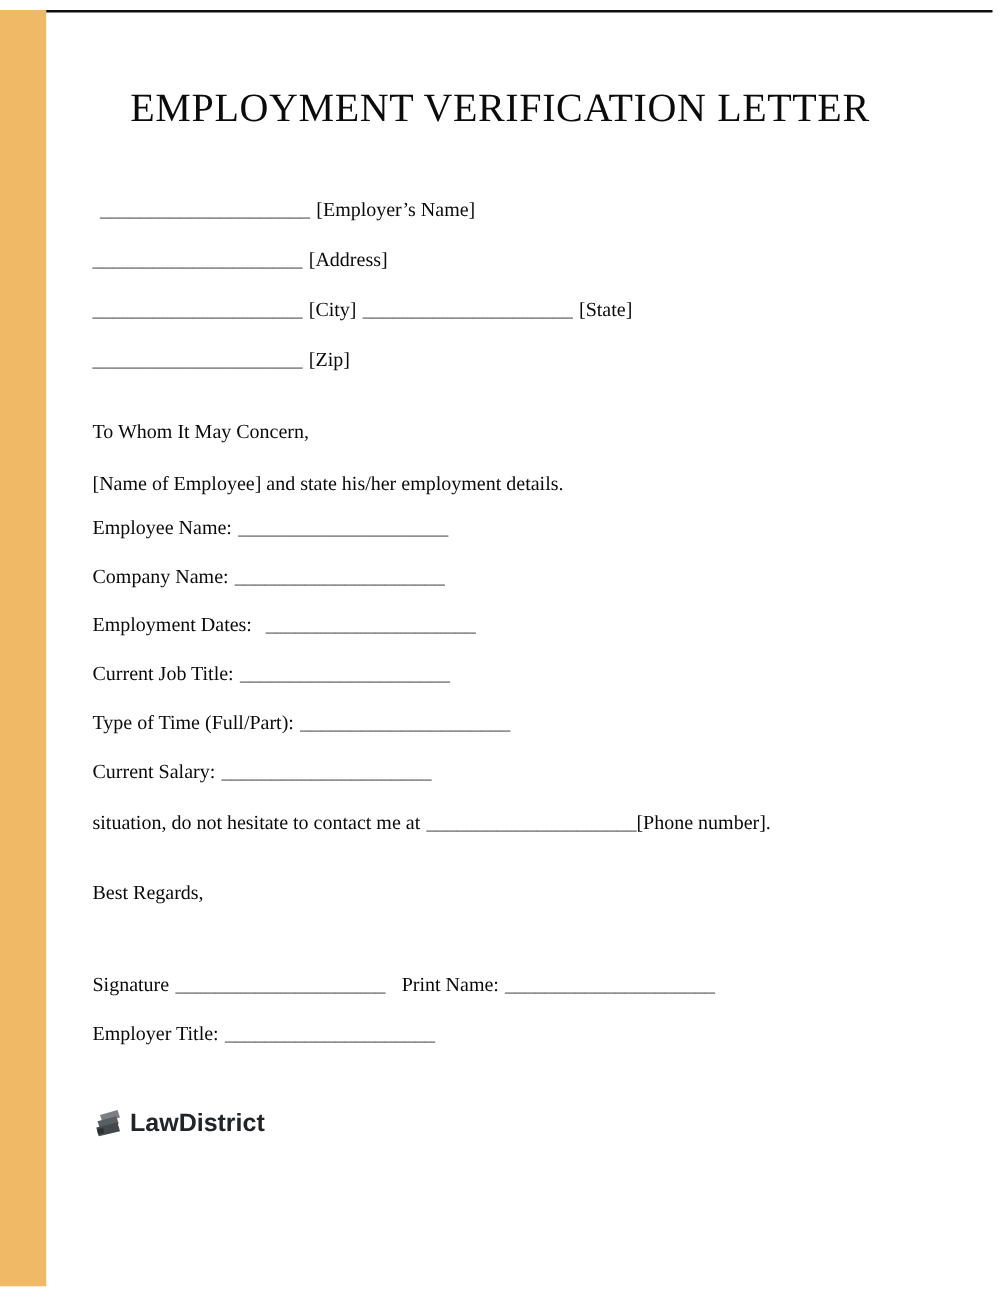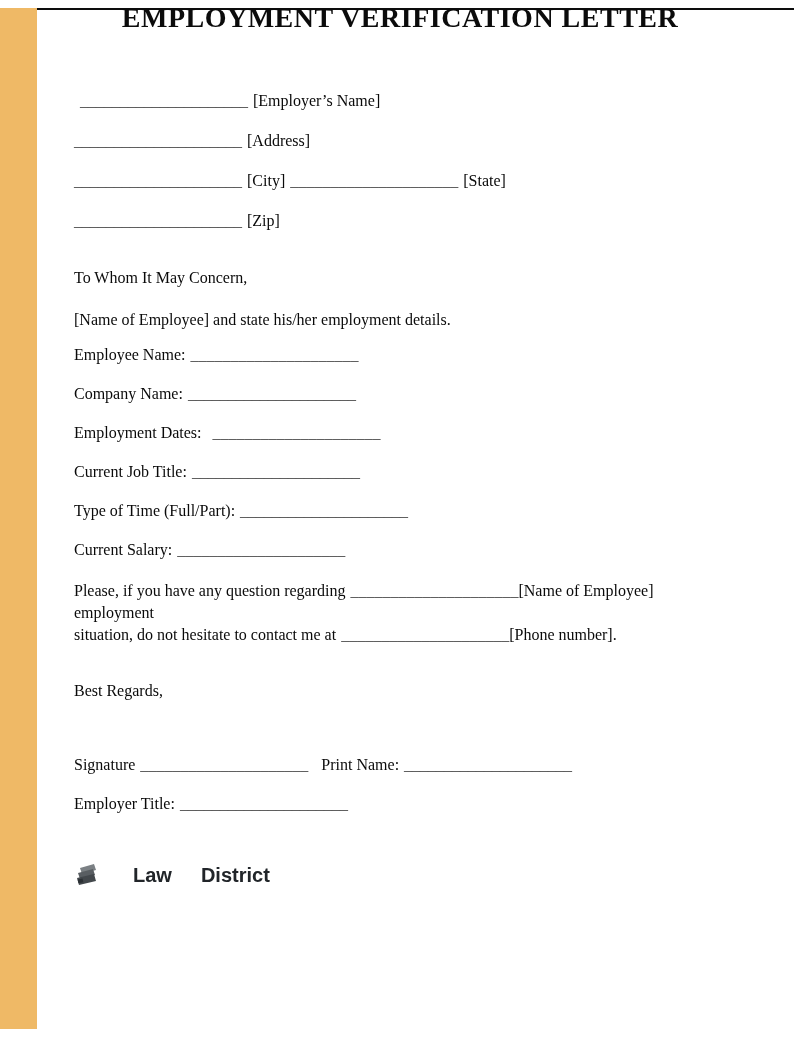--- a/index.html
+++ b/index.html
@@ -23,23 +23,24 @@
     left: 37px; top: 8px;
     width: 757px; height: 2px;
     background: #0d0d0d;
   }
   .content {
     position: absolute;
     left: 74px; top: 0;
     width: 652px;
   }
   .title {
+    margin-top: 68px;
     text-align: center;
-    font-size: 28px;
-    font-weight: 700;
+    font-size: 32px;
+    font-weight: 400;
     line-height: 36px;
     letter-spacing: 0.5px;
     color: #0b0b0b;
     white-space: nowrap;
   }
   .addr-block { margin-top: 56px; }
   .line {
     line-height: 17px;
     margin-bottom: 23px;
     white-space: nowrap;
@@ -62,21 +63,20 @@
   .sig-row { margin-top: 57px; line-height: 17px; white-space: nowrap; }
   .sig-row .mid-label { margin-left: 8px; margin-right: 5px; }
   .title-row { margin-top: 22px; line-height: 17px; white-space: nowrap; }
   .logo {
     margin-top: 50px;
     display: flex;
     align-items: center;
     font-family: "Liberation Sans", sans-serif;
     font-size: 20px;
     color: #212529;
-    gap: 29px;
   }
   .logo svg { margin-right: 4px; display: block; }
   .logo .bold { font-weight: 700; }
   .logo .reg { font-weight: 700; }
 </style>
 </head>
 <body>
 
 <div class="stripe" style="background: rgb(239, 185, 102);"></div>
 <div class="top-rule" style="background: rgb(13, 13, 13);"></div>
@@ -122,23 +122,20 @@
     <div class="line">
       <span class="lbl">Type of Time (Full/Part):</span><span class="blank">_____________________</span>
     </div>
     <div class="line">
       <span class="lbl">Current Salary:</span><span class="blank">_____________________</span>
     </div>
   </div>
 
   <div class="closing">
     <div class="pline">
-      <span class="lbl">Please, if you have any question regarding</span><span class="blank" style="margin-right:0">_____________________</span><span>[Name of Employee] employment</span>
-    </div>
-    <div class="pline">
       <span class="lbl">situation, do not hesitate to contact me at</span><span class="blank" style="margin-right:0">_____________________</span><span>[Phone number].</span>
     </div>
   </div>
 
   <div class="regards">Best Regards,</div>
 
   <div class="sig-row">
     <span class="lbl">Signature</span><span class="blank">_____________________</span><span class="mid-label">Print Name:</span><span class="blank">_____________________</span>
   </div>
 

